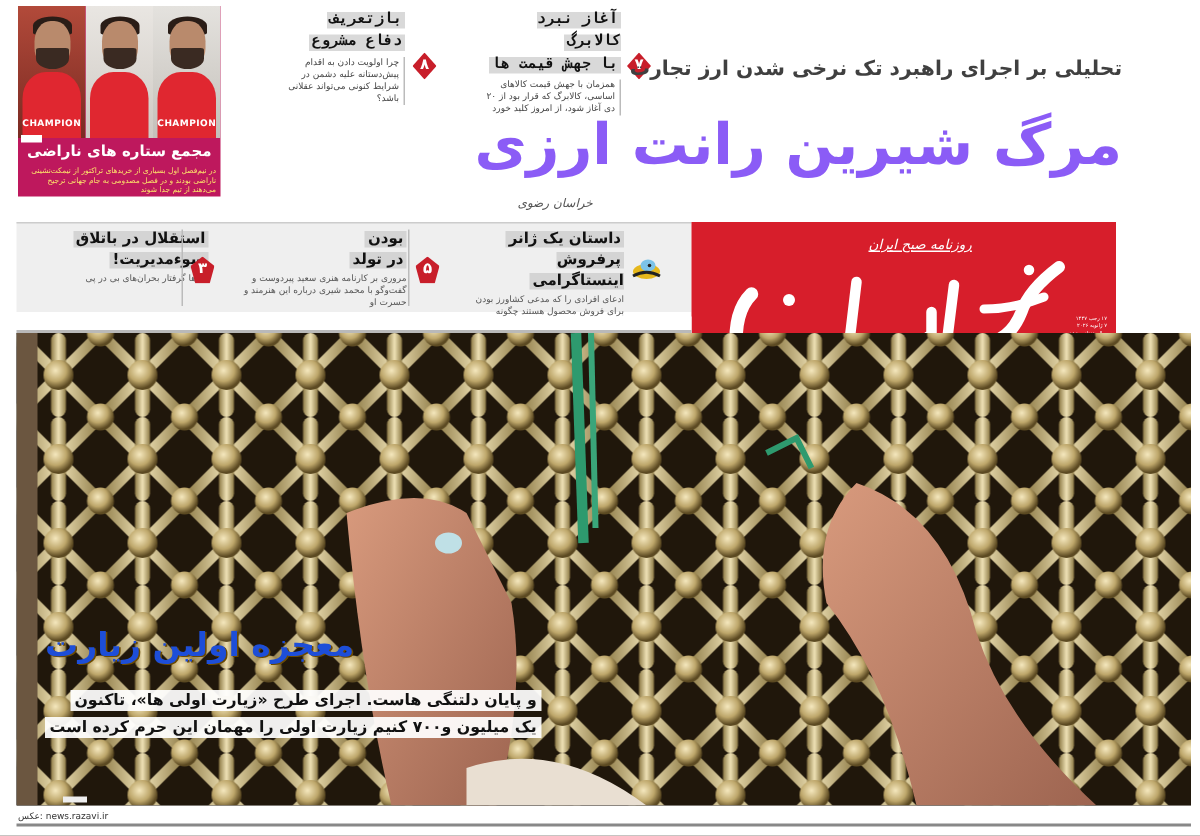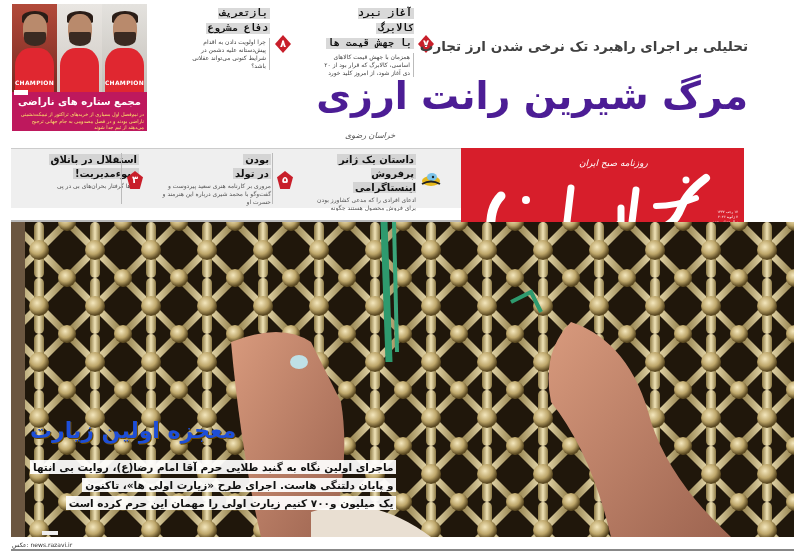--- a/index.html
+++ b/index.html
@@ -22,36 +22,36 @@
 
   
   .teaser { position: absolute; }
   .teaser .t-title { font: bold 10px "DejaVu Sans", sans-serif; line-height: 14px; color: #111; }
   .teaser .t-title span { background: #d9d9d9; padding: 0 2px; font-family: Liberation Mono, monospace; }
   .teaser .t-body { font-size: 6px; line-height: 8px; color: #444; margin-top: 2px; border-right: 1px solid #bbb; padding-right: 3px; }
   .num-badge { position: absolute; width: 16px; height: 18px; background: #c81e2a; clip-path: polygon(50% 0, 100% 50%, 50% 100%, 0 50%); color: #fff; font: bold 10px "DejaVu Sans", sans-serif; text-align: center; line-height: 18px; }
 
   
   .kicker { position: absolute; right: 52px; top: 38px; font: bold 13.5px "DejaVu Sans", sans-serif; color: #404040; white-space: nowrap; }
-  .headline { position: absolute; right: 52px; top: 74px; font: 900 38px "DejaVu Sans", sans-serif; color: #4c1d95; white-space: nowrap; letter-spacing: -1px; }
+  .headline { position: absolute; right: 52px; top: 74px; font: 900 38px "DejaVu Sans", sans-serif; color: #8b5cf6; white-space: nowrap; letter-spacing: -1px; }
   .signature { position: absolute; left: 345px; top: 131px; font-size: 8px; color: #555; font-style: italic; }
 
   
   .strip { position: absolute; left: 11px; top: 148px; width: 450px; height: 60px; background: #efefef; border-top: 1px solid #ccc; }
   .strip-item { position: absolute; top: 4px; }
   .strip-item .s-title { font: bold 10px "DejaVu Sans", sans-serif; line-height: 14px; color: #111; }
   .strip-item .s-title span { background: #d4d4d4; padding: 0 2px; }
   .strip-item .s-body { font-size: 6px; line-height: 8px; color: #555; margin-top: 1px; }
   .strip .divider { position: absolute; top: 4px; bottom: 4px; width: 1px; background: #bbb; }
   .comic-icon { position: absolute; left: 409px; top: 22px; width: 22px; height: 16px; }
 
   
   .masthead { position: absolute; left: 461px; top: 148px; width: 283px; height: 120px; background: #d71e2b; overflow: hidden; }
   .mast-logo { position: absolute; left: 10px; top: 20px; width: 250px; height: 80px; }
-  .mast-sub { position: absolute; left: 118px; top: 10px; font: italic 9px "DejaVu Serif", serif; color: #fff; }
+  .mast-sub { position: absolute; left: 118px; top: 10px; font: italic 9px "DejaVu Serif", serif; color: #fff; text-decoration: underline; }
   .mast-info { position: absolute; right: 6px; top: 62px; font-size: 3.5px; line-height: 5px; color: #fff; text-align: right; }
   .mast-bar { position: absolute; left: 22px; right: 0; top: 96px; height: 16px; background: #111; color: #fff; }
   .mast-url { position: absolute; left: 8px; top: 3px; font: bold 8px "DejaVu Sans", sans-serif; letter-spacing: 2.2px; direction: ltr; }
   .mast-date { position: absolute; right: 4px; top: 3px; font: bold 8px "DejaVu Sans", sans-serif; }
 
   
   .photo { position: absolute; left: 11px; top: 222px; width: 783px; height: 315px; background: #1a1208; overflow: hidden; }
   .photo-frame-top { position: absolute; left: 11px; top: 211px; width: 450px; height: 12px; background: #fff; border-bottom: 3px solid #b9b9b9; }
   .lattice { position: absolute; inset: 0; }
   .photo-title { position: absolute; left: 30px; top: 418px; font: 900 22px "DejaVu Sans", sans-serif; color: #1d4ed8; text-shadow: 1px 1px 0 #6b4a00; white-space: nowrap; }
@@ -209,19 +209,18 @@
     <ellipse cx="288" cy="140" rx="9" ry="7" fill="#bfe0e6"></ellipse>
 
     <path d="M560 100 Q620 120 640 200 Q660 260 720 315 L600 315 Q580 230 540 180 Q530 130 560 100 Z" fill="url(#skin)"></path>
 
     <path d="M300 315 L300 290 Q360 270 420 315 Z" fill="#e9dfd2"></path>
   </svg>
 </div>
 
 <div class="photo-title">معجزه اولین زیارت</div>
 <div class="photo-lines">
-  <div class="line">ماجرای اولین نگاه به گنبد طلایی حرم آقا امام رضا(ع)، روایت بی انتها</div>
   <div class="line">و پایان دلتنگی هاست. اجرای طرح «زیارت اولی ها»، تاکنون</div>
   <div class="line">یک میلیون و۷۰۰ کنیم زیارت اولی را مهمان این حرم کرده است</div>
 </div>
 <div class="photo-tag"></div>
 <div class="credit">عکس: news.razavi.ir</div>
 <div class="bottom-rule"></div>
 
 </body></html>

